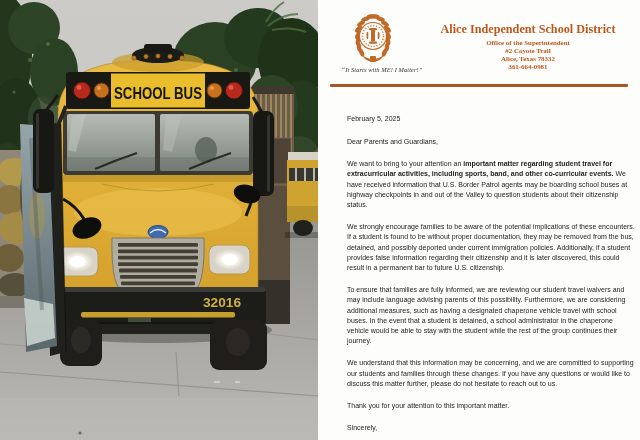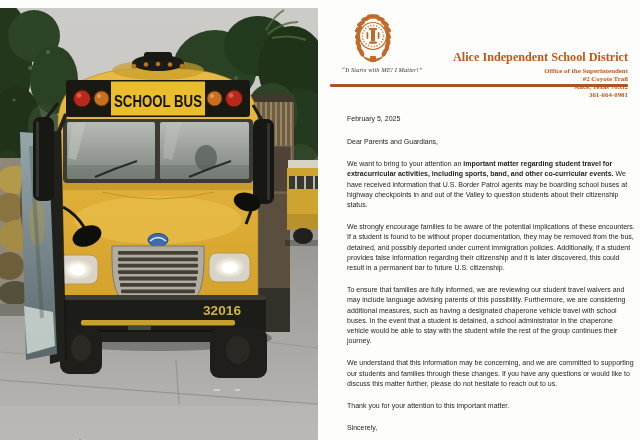--- a/index.html
+++ b/index.html
@@ -1,26 +1,26 @@
 <!DOCTYPE html>
 <html><head>
 <meta charset="utf-8">
 <style>
   html,body{margin:0;padding:0;background:#e8e8e8;}
   .stage{position:relative;width:640px;height:440px;overflow:hidden;background:#fdfdfc;
          font-family:"Liberation Sans",sans-serif;}
-  .photo{position:absolute;left:0;top:8px;width:318px;height:376px;}
+  .photo{position:absolute;left:0;top:0;width:318px;height:376px;}
   .photo svg{display:block;}
   .letter{position:absolute;left:318px;top:0;width:322px;height:440px;background:#fdfdfc;}
   .logo{position:absolute;left:30px;top:11px;}
   .motto{position:absolute;left:6px;top:66px;width:116px;text-align:center;
          font-family:"Liberation Serif",serif;font-style:italic;font-size:6.4px;
          color:#3b3733;letter-spacing:.1px;}
-  .head-text{position:absolute;left:110px;top:23px;width:200px;text-align:right;
-             font-family:"Liberation Serif",serif;font-weight:bold;color:#bf571c;margin-top:28px;}
+  .head-text{position:absolute;left:110px;top:23px;width:200px;text-align:center;
+             font-family:"Liberation Serif",serif;font-weight:bold;color:#bf571c;}
   .district{font-size:12.2px;line-height:13px;}
   .office{font-size:6.9px;line-height:8px;margin-top:3px;}
   .addr{font-size:6.9px;line-height:8px;}
   .rule{position:absolute;left:12px;top:84px;width:298px;height:3px;background:#ad5423;
         border-radius:1px;}
   .date{position:absolute;left:29px;top:115px;font-size:7px;color:#1d1d1d;}
   .body{position:absolute;left:29px;top:137px;width:288px;font-size:7px;
         line-height:10.2px;color:#1d1d1d;}
   .body p{margin:0 0 12px 0;}
   .body b{font-weight:bold;}

